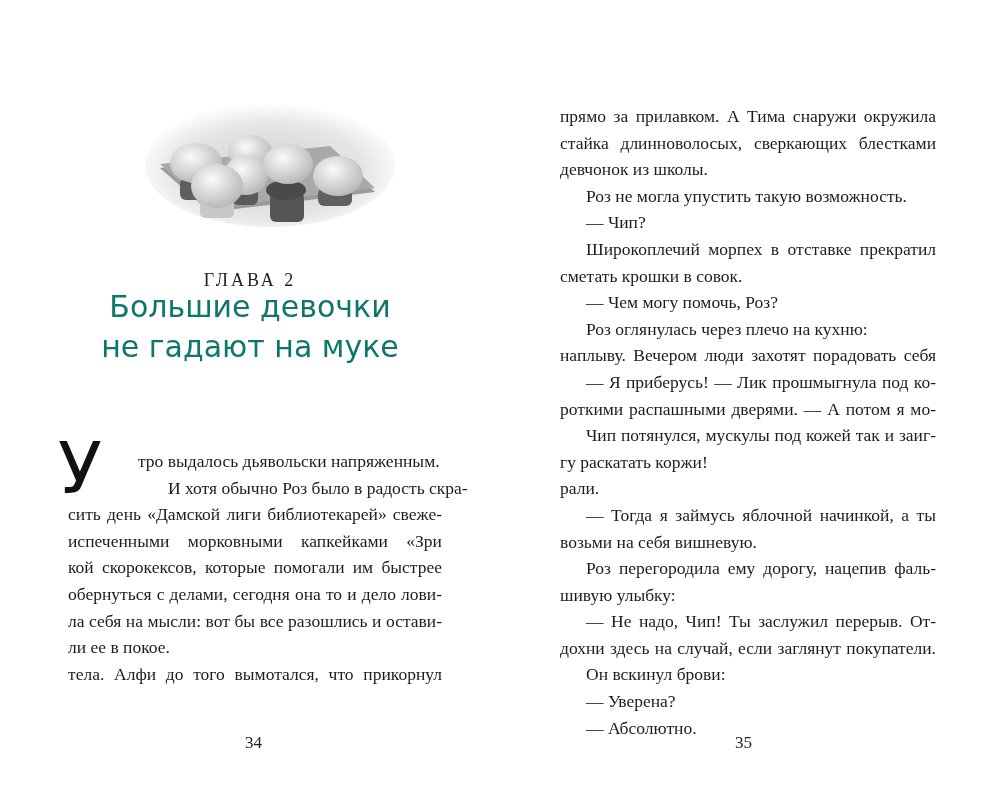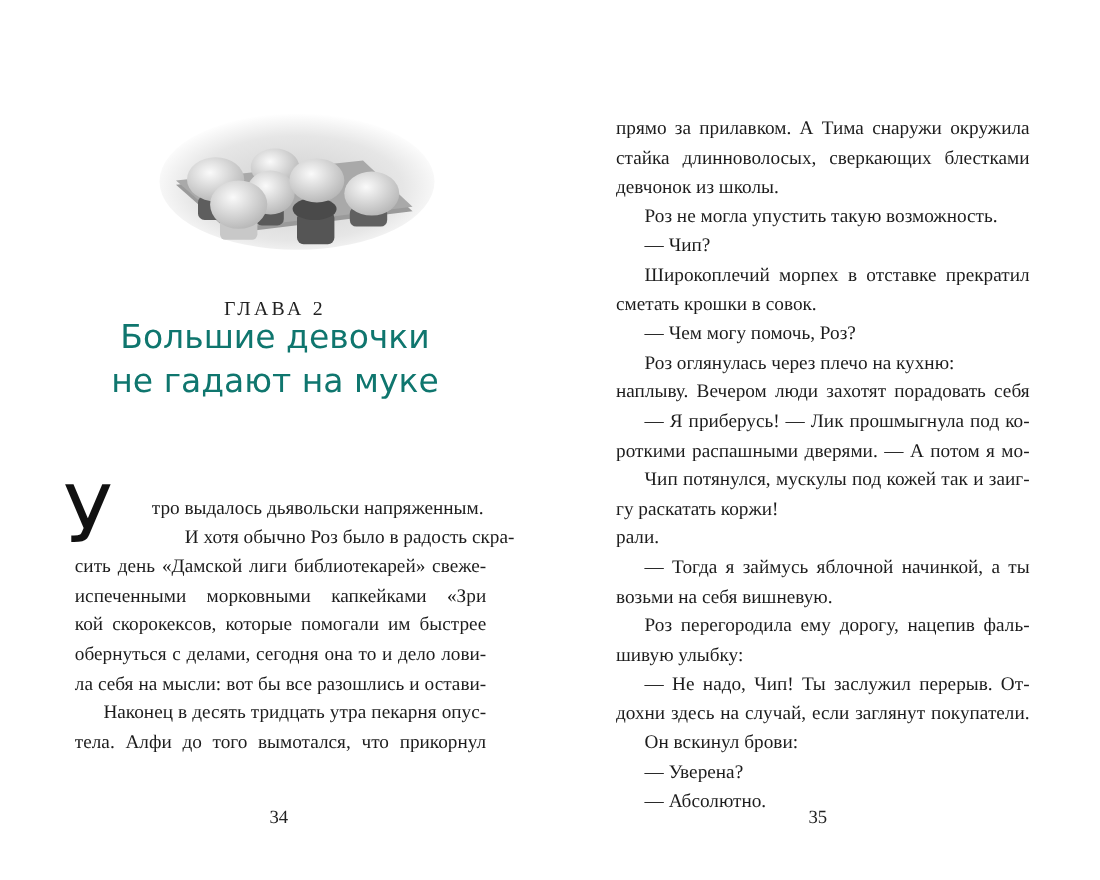--- a/index.html
+++ b/index.html
@@ -76,21 +76,21 @@
   <div class="dropcap">У</div>
 
   <div class="text-block left-text">
     <div class="line last first-line">тро выдалось дьявольски напряженным.</div>
     <div class="line indent2">И хотя обычно Роз было в радость скра-</div>
     <div class="line">сить день «Дамской лиги библиотекарей» свеже-</div>
     <div class="line">испеченными морковными капкейками «Зри</div>
     <div class="line">кой скорокексов, которые помогали им быстрее</div>
     <div class="line">обернуться с делами, сегодня она то и дело лови-</div>
     <div class="line">ла себя на мысли: вот бы все разошлись и остави-</div>
-    <div class="line indent">Наконец в десять тридцать утра пекарня опус-</div>
+    <div class="line last">ли ее в покое.</div>
     <div class="line">тела. Алфи до того вымотался, что прикорнул</div>
   </div>
 
   <div class="page-number pn-left">34</div>
 </div>
 
 <div class="page page-right"></div>
 
 <div class="text-block right-text">
   <div class="line">прямо за прилавком. А Тима снаружи окружила</div>

